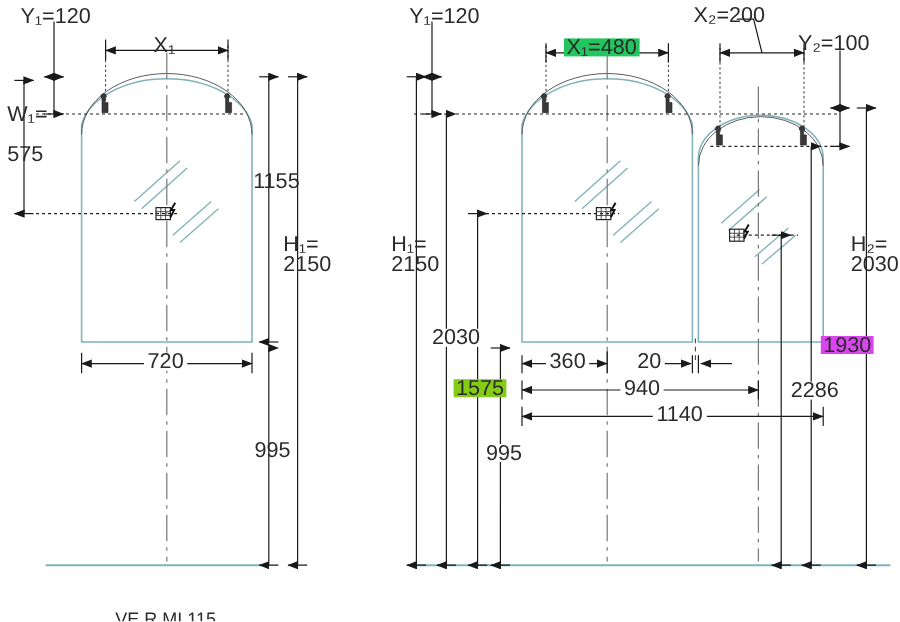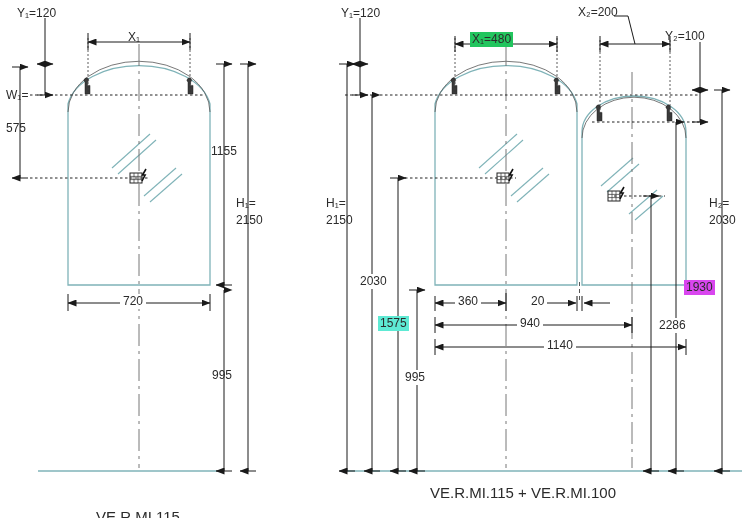--- a/index.html
+++ b/index.html
@@ -7,21 +7,21 @@
     position:relative;
     width:750px;height:518px;
     background:#ffffff;
     font-family:"Liberation Sans", sans-serif;
     overflow:hidden;
   }
   svg#drawing{position:absolute;left:0;top:0;width:750px;height:518px;}
   .lbl{
     position:absolute;
     font-family:"Liberation Sans", sans-serif;
-    font-size:12px;
+    font-size:18px;
     color:#2b2b2b;
     white-space:pre;
     line-height:15px;
     letter-spacing:0px;
   }
   .caption{
     position:absolute;
     font-family:"Liberation Sans", sans-serif;
     font-size:15px;
     color:#2b2b2b;
@@ -315,34 +315,33 @@
 
   <div class="lbl" style="left:578px;top:5px;">X₂=200</div>
 
   <div class="lbl" style="left:665px;top:29px;">Y₂=100</div>
 
   <div class="lbl" style="left:326px;top:196px;">H₁=</div>
   <div class="lbl" style="left:326px;top:213px;">2150</div>
 
   <div class="lbl" style="left:358px;top:274px;background:#fff;padding:0 2px;">2030</div>
 
-  <div class="lbl" style="left:378px;top:316px;background:#5eead4;padding:0 2px;">1575</div>
+  <div class="lbl" style="left:378px;top:316px;background:#84cc16;padding:0 2px;">1575</div>
 
   <div class="lbl" style="left:403px;top:370px;background:#fff;padding:0 2px;">995</div>
 
   <div class="lbl" style="left:455px;top:294px;background:#fff;padding:0 3px;">360</div>
 
   <div class="lbl" style="left:528px;top:294px;background:#fff;padding:0 3px;">20</div>
 
   <div class="lbl" style="left:517px;top:316px;background:#fff;padding:0 3px;text-align:center;">940</div>
 
   <div class="lbl" style="left:544px;top:338px;background:#fff;padding:0 3px;text-align:right;">1140</div>
 
   <div class="lbl" style="left:684px;top:280px;background:#d946ef;padding:0 2px;">1930</div>
 
   <div class="lbl" style="left:657px;top:318px;background:#fff;padding:0 2px;">2286</div>
 
   <div class="lbl" style="left:709px;top:196px;">H₂=</div>
   <div class="lbl" style="left:709px;top:213px;">2030</div>
 
-  <div class="caption" style="left:430px;top:484px;">VE.R.MI.115 + VE.R.MI.100</div>
 
 </div>
 
 </body></html>

